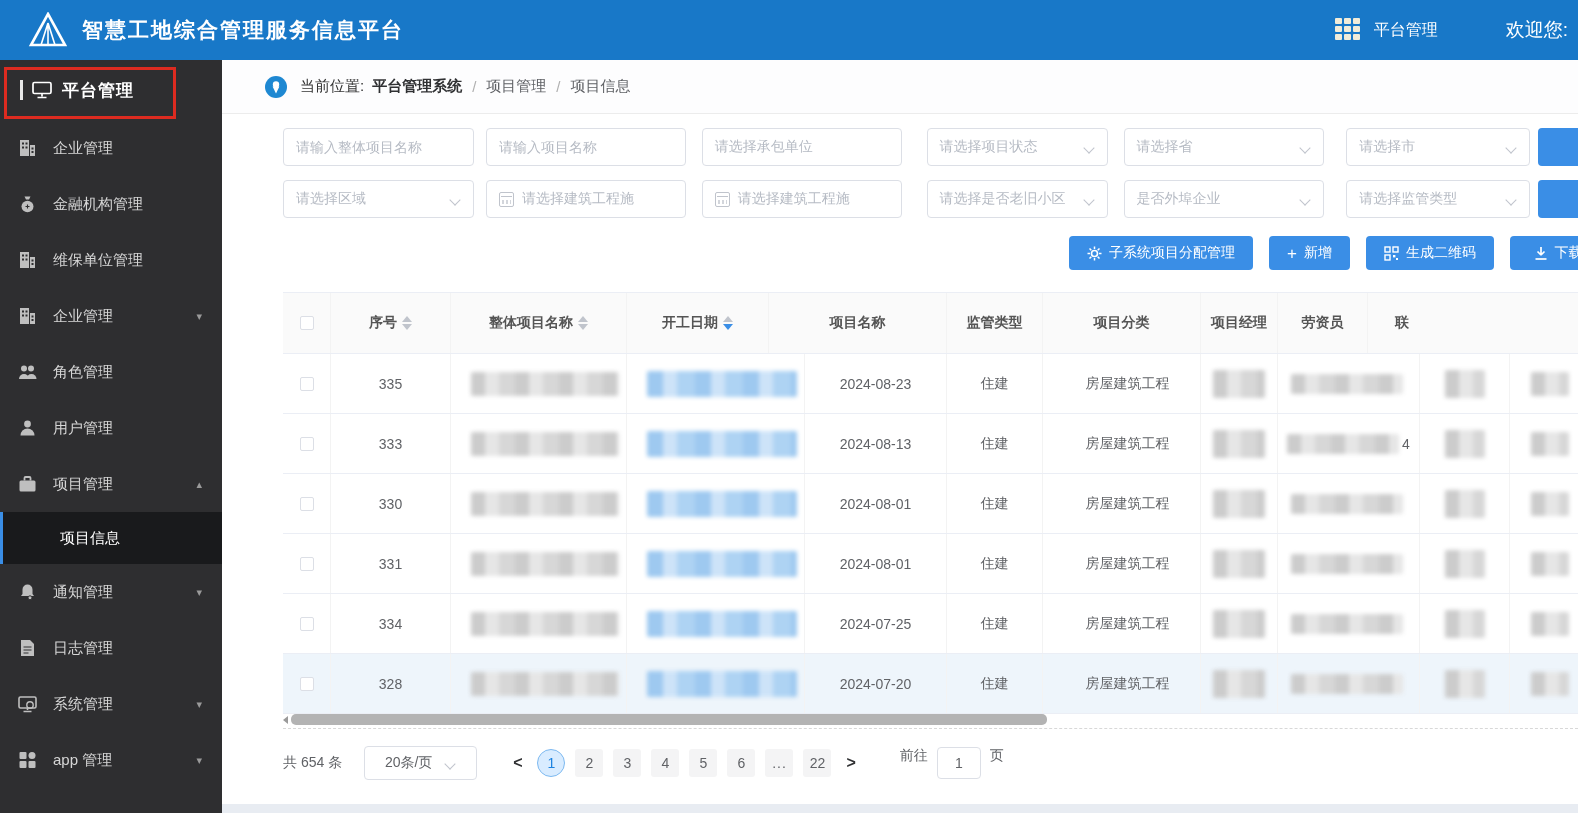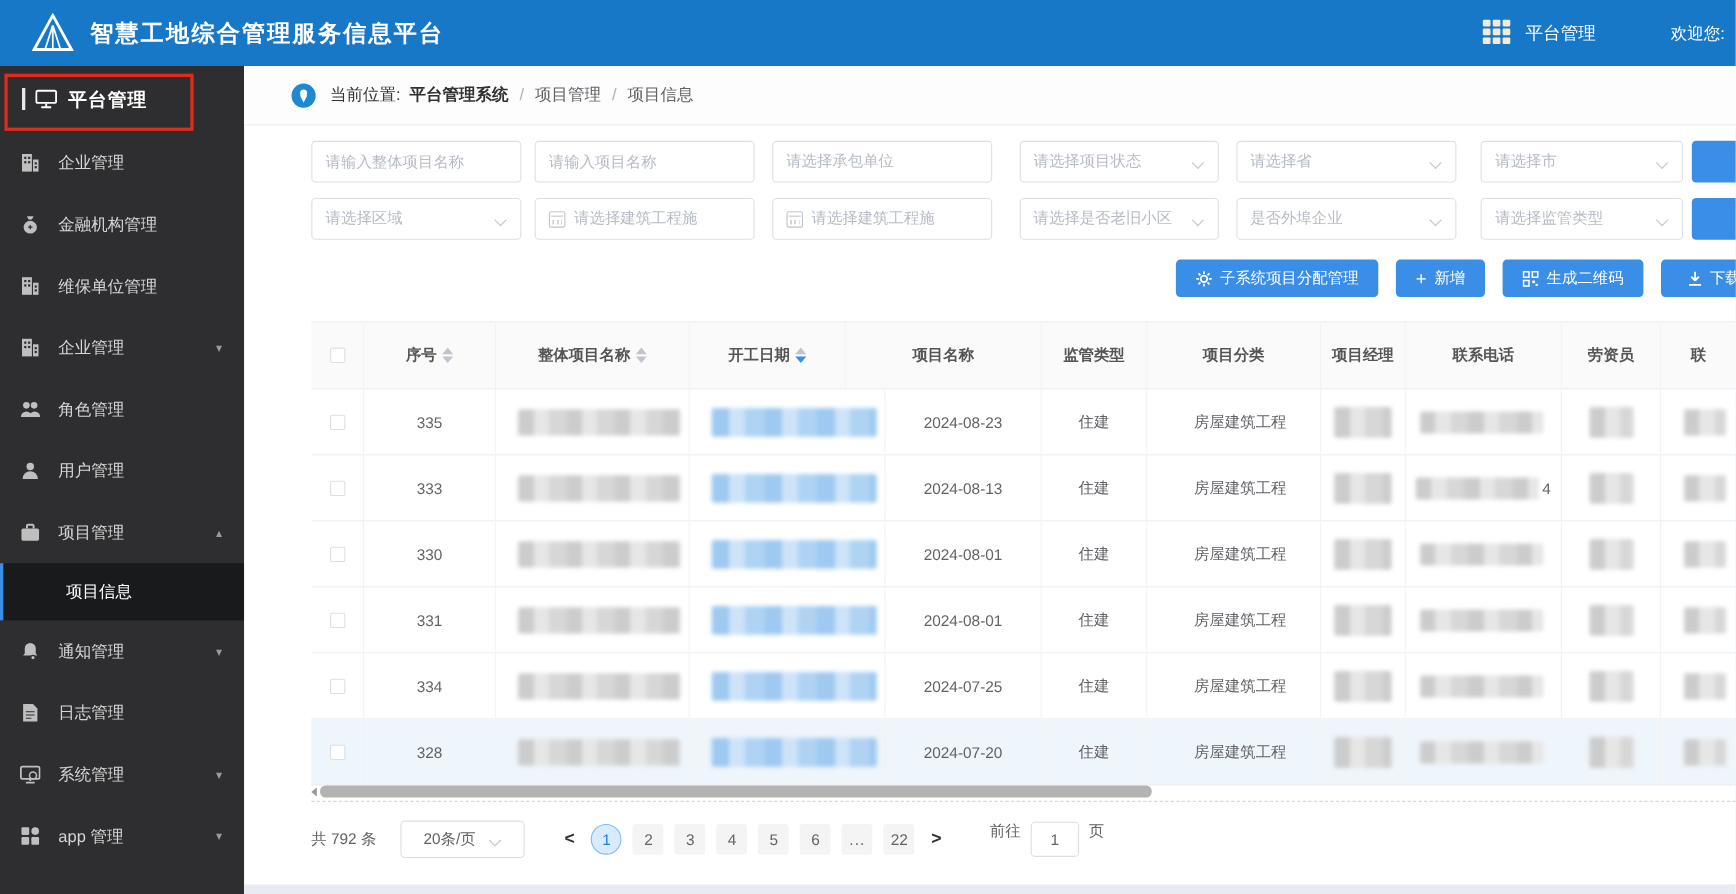--- a/index.html
+++ b/index.html
@@ -10,21 +10,21 @@
   
   .topbar { height:60px; background:var(--header_blue); display:flex; align-items:center;
     color:#fff; flex:0 0 auto; padding:0 10px 0 28px; }
   .logo { width:40px; height:36px; margin-right:14px; flex:0 0 auto; }
   .app-title { font-size:21px; font-weight:bold; letter-spacing:2px; white-space:nowrap; }
   .top-right { margin-left:auto; display:flex; align-items:center; }
   .grid-ico { width:30px; height:24px; display:grid; grid-template-columns:repeat(3,7px);
     grid-template-rows:repeat(3,6px); gap:2px; margin-right:9px; }
   .grid-ico i { background:#f1ecd9; border-radius:1px; }
   .top-nav-label { font-size:16px; color:#fff; white-space:nowrap; }
-  .welcome { margin-left:68px; font-size:15px; white-space:nowrap; }
+  .welcome { margin-left:68px; font-size:19px; white-space:nowrap; }
 
   
   .body-row { flex:1; display:flex; min-height:0; }
   .sidebar { width:222px; background:var(--sidebar_bg); position:relative; flex:0 0 auto;
     color:#d6d6d6; overflow:hidden; }
   .main { flex:1; background:#fff; display:flex; flex-direction:column; min-width:0; position:relative; }
 
   
   .side-top { height:60px; display:flex; align-items:center; padding-left:20px; color:#fff; }
   .side-top .vbar { width:3px; height:20px; background:#e8e8e8; margin-right:9px; }
@@ -423,23 +423,20 @@
             </div>
           <div class="t-cell c5">
               <span>监管类型</span>
             </div>
           <div class="t-cell c6">
               <span>项目分类</span>
             </div>
           <div class="t-cell c7">
               <span>项目经理</span>
             </div>
-          <div class="t-cell c8">
-              <span>联系电话</span>
-            </div>
           <div class="t-cell c9">
               <span>劳资员</span>
             </div>
           <div class="t-cell c10">
               <span>联</span>
             </div>
         </div>
         <div id="table-body">
             <div class="t-row">
               <div class="t-cell c0">
@@ -659,21 +656,21 @@
             </div>
           </div>
       </div>
 
       <div class="hscroll">
         <span class="scroll-arrow"></span>
         <div class="scroll-thumb"></div>
       </div>
 
       <div class="pager">
-        <span class="pg-total">共 792 条</span>
+        <span class="pg-total">共 654 条</span>
         <div class="pg-size">
           <span>20条/页</span>
           <span class="chevron" style="margin-left:0"></span>
         </div>
         <button class="pg-arrow">&lt;</button>
         <span class="pg-num active">1</span>
         <span class="pg-num">2</span>
         <span class="pg-num">3</span>
         <span class="pg-num">4</span>
         <span class="pg-num">5</span>

